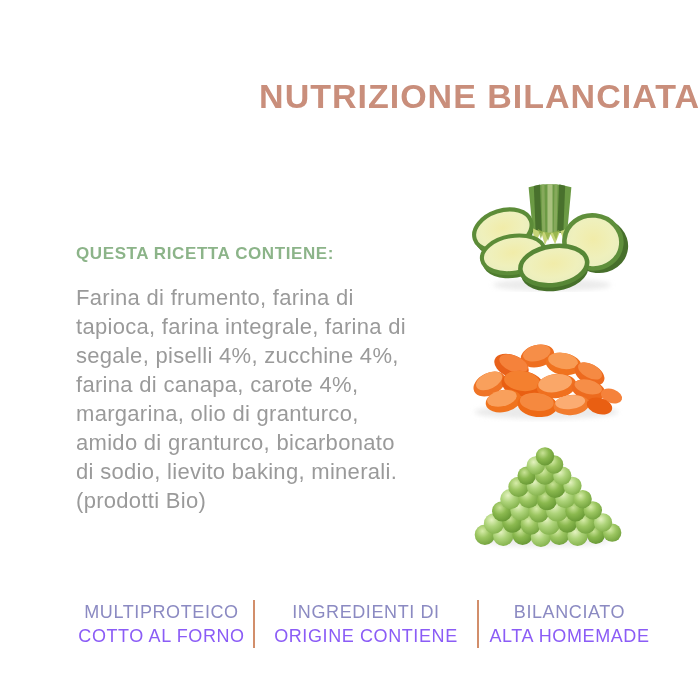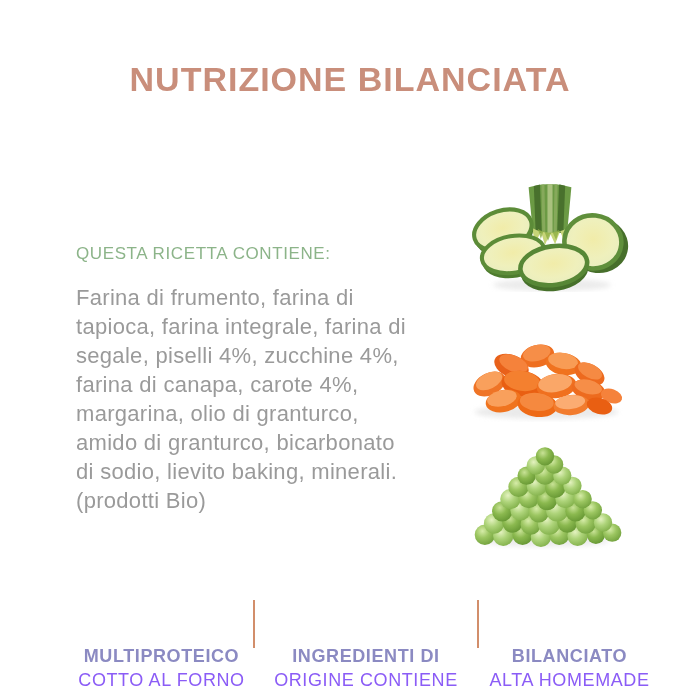--- a/index.html
+++ b/index.html
@@ -3,34 +3,34 @@
 <meta charset="utf-8">
 <style>
   html,body{margin:0;padding:0;}
   body{
     width:700px;height:700px;position:relative;background:#ffffff;
     font-family:"Liberation Sans", sans-serif;overflow:hidden;
   }
   .abs{position:absolute;}
 
   
-  .header{left:0;top:59px;width:700px;text-align:center;}
+  .header{left:0;top:76px;width:700px;text-align:right;}
   .title{
     font-size:34px;font-weight:700;letter-spacing:1px;
     color:#C98E7B;line-height:40px;
   }
   .subtitle{
     font-size:24px;font-weight:400;letter-spacing:1px;
     color:#8F8F8F;line-height:30px;margin-top:4px;
   }
 
   
   .recipe-heading{
     left:76px;top:244px;
-    font-size:17px;font-weight:400;letter-spacing:0.6px;
+    font-size:17px;font-weight:700;letter-spacing:0.6px;
     color:#8CB489;
   }
   .recipe-body{
     left:76px;top:283px;width:400px;
     font-size:22px;font-weight:400;letter-spacing:0.3px;
     color:#9A9A9A;line-height:29px;white-space:pre-line;
   }
 
   
   .img-zucchini{left:466px;top:180px;width:168px;height:112px;}
@@ -43,21 +43,21 @@
     display:flex;align-items:stretch;
   }
   .footer-col{
     display:flex;flex-direction:column;justify-content:flex-start;
     text-align:center;padding-top:2px;
   }
   .footer-col.c1{width:188px;}
   .footer-col.c2{width:228px;}
   .footer-col.c3{width:186px;}
   .footer-line1{
-    font-size:18px;letter-spacing:0.6px;color:#8B8AC2;line-height:24px;font-weight:700;margin-top:44px;
+    font-size:18px;letter-spacing:0.6px;color:#8B8AC2;line-height:24px;font-weight:400;
   }
   .footer-line2{
     font-size:18px;letter-spacing:0.6px;color:#8b5cf6;line-height:24px;font-weight:400;
   }
   .footer-divider{
     width:2px;background:#D28E6B;margin:2px 0 0 0;height:48px;flex:0 0 2px;
   }
   svg{display:block;width:100%;height:100%;}
 </style>
 </head>

